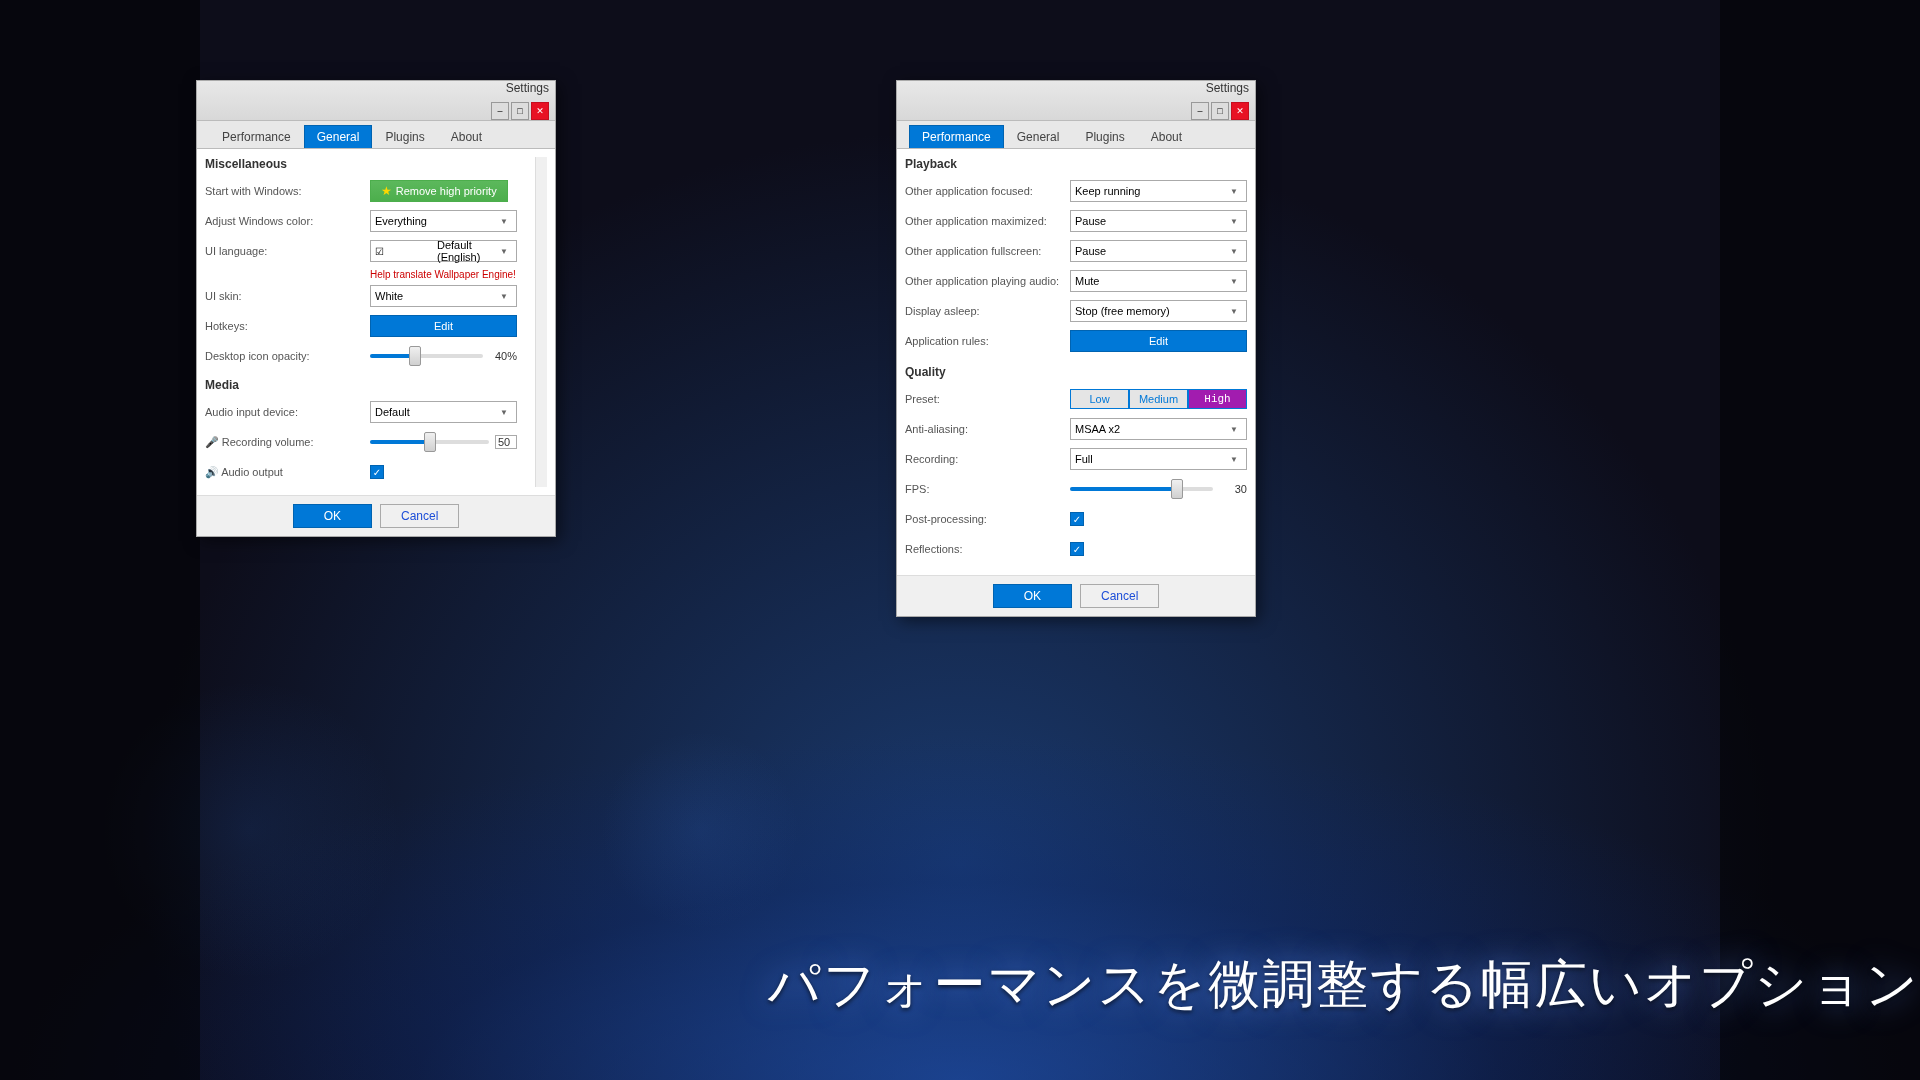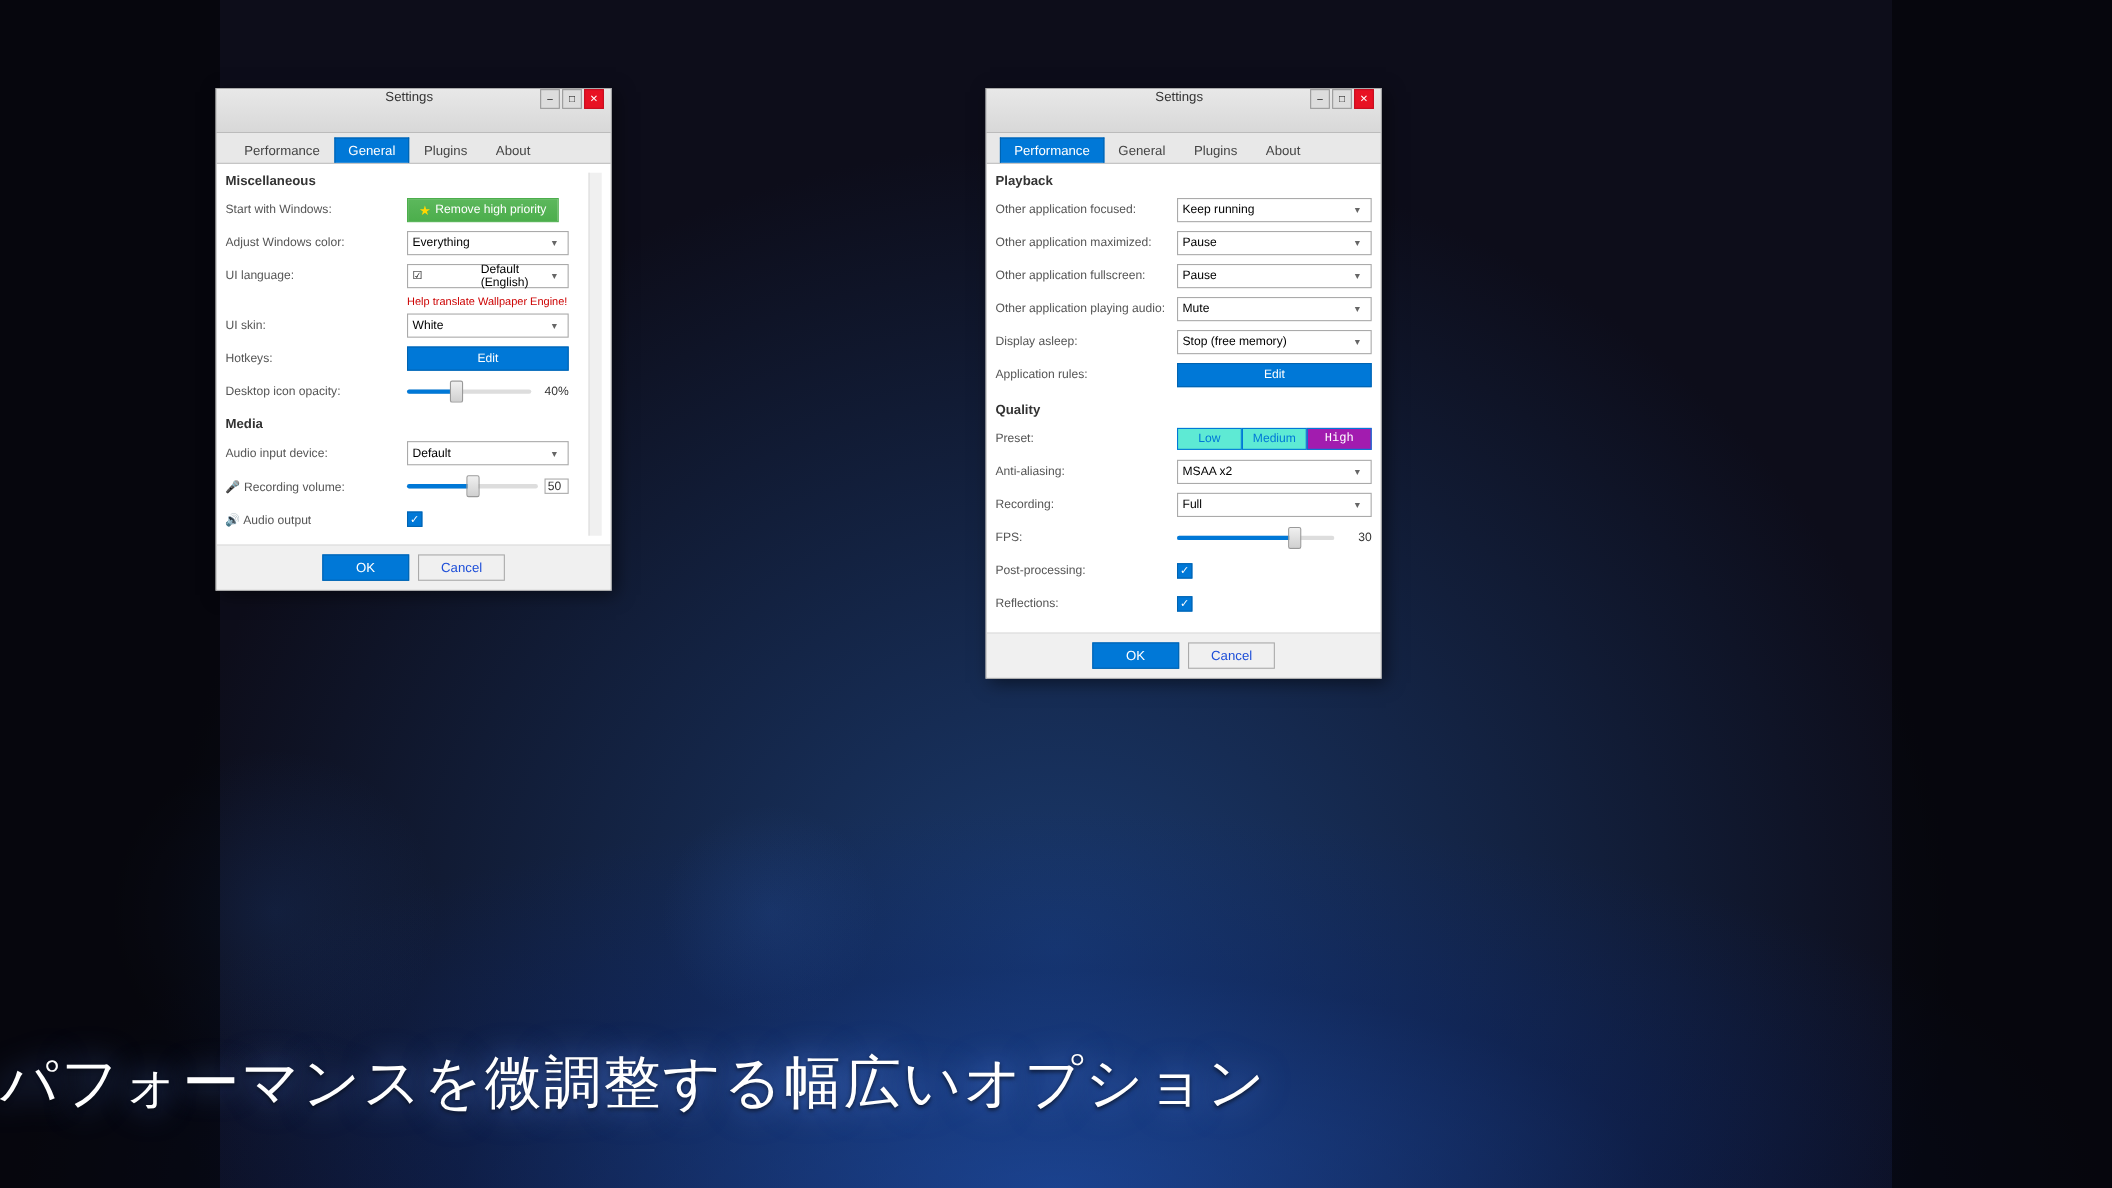--- a/index.html
+++ b/index.html
@@ -52,45 +52,46 @@
       top: 0; right: 0; bottom: 0;
       width: 200px;
       background: rgba(0,0,0,0.5);
     }
 
     
     .subtitle {
       position: absolute;
       bottom: 60px;
       left: 0; right: 0;
-      text-align: left;
+      text-align: right;
       color: white;
       font-size: 52px;
       font-weight: 300;
       letter-spacing: 2px;
       text-shadow: 0 0 30px rgba(100,150,255,0.8), 0 2px 4px rgba(0,0,0,0.8);
       font-family: 'Yu Gothic', 'Meiryo', sans-serif;
     }
 
     
     .dialog {
       position: absolute;
       background: #f0f0f0;
       border: 1px solid #aaa;
       box-shadow: 4px 4px 15px rgba(0,0,0,0.5);
     }
 
     .dialog-titlebar {
       background: linear-gradient(to bottom, #e8e8e8, #d8d8d8);
       height: 40px;
       display: flex;
-      align-items: flex-start;
+      align-items: flex-end;
       justify-content: space-between;
       padding: 0 6px;
       border-bottom: 1px solid #bbb;
+      flex-direction: column;
     }
     .dialog-title {
       font-size: 12px;
       color: #333;
       flex: 1;
       text-align: center;
     }
     .titlebar-buttons {
       display: flex;
       gap: 2px;
@@ -320,21 +321,21 @@
       font-size: 11px;
       cursor: pointer;
       border: 1px solid #0078d7;
     }
     .preset-btn.active {
       background: #a21caf;
       color: white;
       font-family: Liberation Mono, monospace;
     }
     .preset-btn:not(.active) {
-      background: #5eead4;
+      background: #e5e5e5;
       color: #0078d7;
     }
 
     
     #dialog1 {
       left: 196px;
       top: 80px;
       width: 360px;
     }
     

